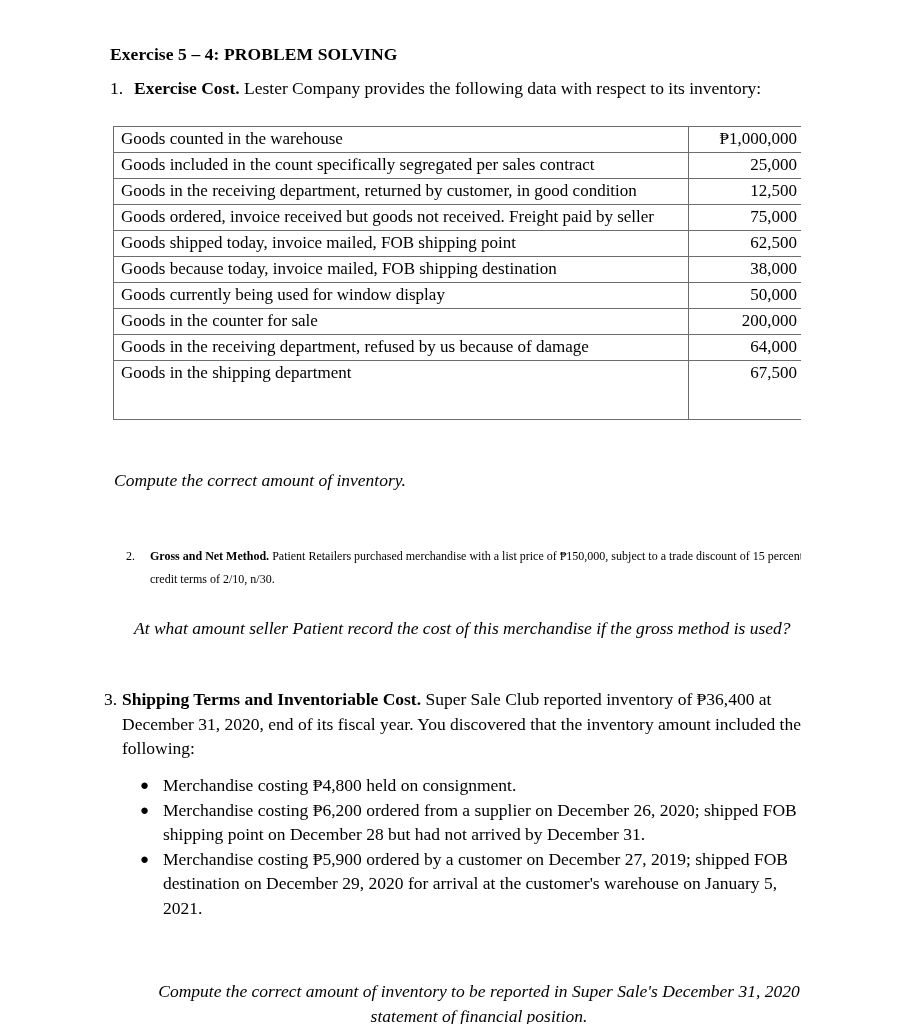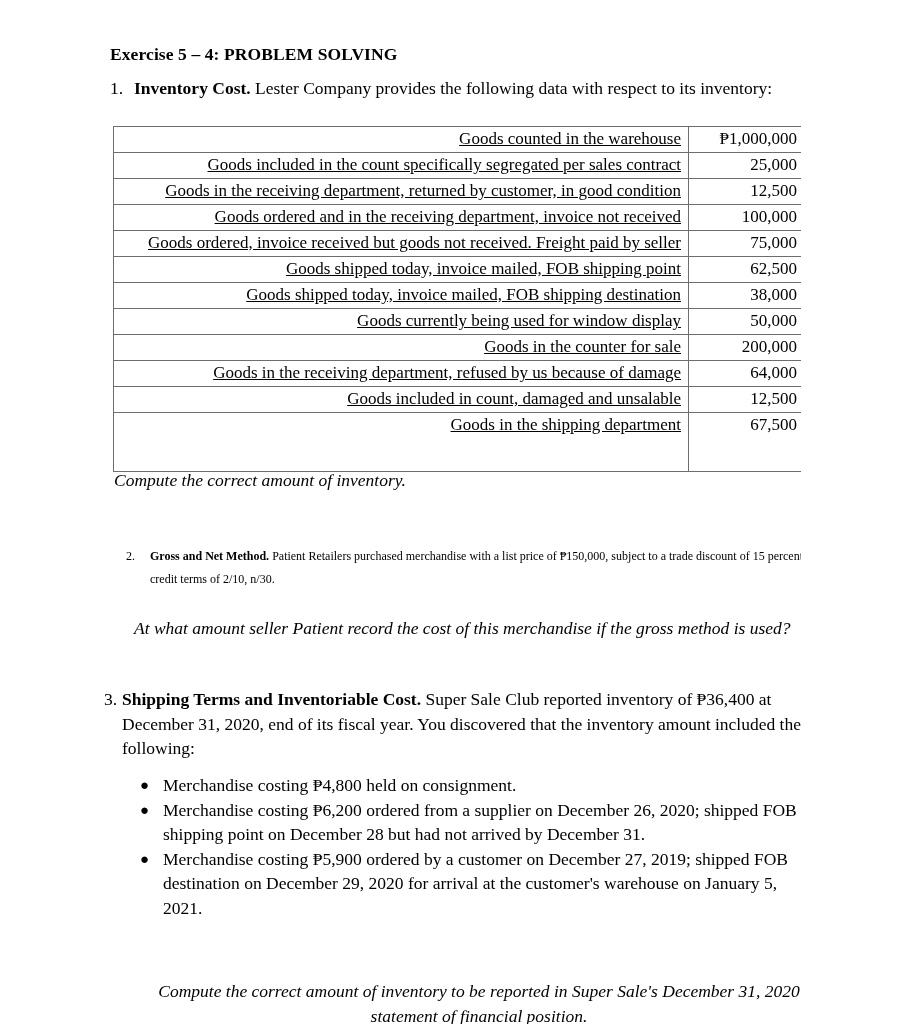--- a/index.html
+++ b/index.html
@@ -60,22 +60,21 @@
   }
   .inv-table td {
     border: 1px solid #6d6d6d;
     padding: 1px 7px 2px 7px;
     height: 22px;
     line-height: 21px;
     white-space: nowrap;
     vertical-align: top;
   }
   .inv-table td.label {
-    text-align: right;
-    text-decoration: underline;
+    text-align: left;
   }
   .inv-table td.amount {
     text-align: right;
     width: 101px;
     padding-right: 9px;
   }
   .inv-table tr.tall td {
     height: 55px;
   }
 
@@ -167,68 +166,60 @@
   }
 </style>
 </head>
 <body>
 
 <div class="page">
 
   <div class="ex-heading">Exercise 5 – 4: PROBLEM SOLVING</div>
 
   <div class="item1">
-    <span class="num">1.</span><span class="lead">Inventory Cost.</span><span> Lester Company provides the following data with respect to its inventory:</span>
+    <span class="num">1.</span><span class="lead">Exercise Cost.</span><span> Lester Company provides the following data with respect to its inventory:</span>
   </div>
 
   <table class="inv-table">
     <tbody>
       <tr>
         <td class="label">Goods counted in the warehouse</td>
         <td class="amount">₱1,000,000</td>
       </tr>
       <tr>
         <td class="label">Goods included in the count specifically segregated per sales contract</td>
         <td class="amount">25,000</td>
       </tr>
       <tr>
         <td class="label">Goods in the receiving department, returned by customer, in good condition</td>
         <td class="amount">12,500</td>
       </tr>
       <tr>
-        <td class="label">Goods ordered and in the receiving department, invoice not received</td>
-        <td class="amount">100,000</td>
-      </tr>
-      <tr>
         <td class="label">Goods ordered, invoice received but goods not received. Freight paid by seller</td>
         <td class="amount">75,000</td>
       </tr>
       <tr>
         <td class="label">Goods shipped today, invoice mailed, FOB shipping point</td>
         <td class="amount">62,500</td>
       </tr>
       <tr>
-        <td class="label">Goods shipped today, invoice mailed, FOB shipping destination</td>
+        <td class="label">Goods because today, invoice mailed, FOB shipping destination</td>
         <td class="amount">38,000</td>
       </tr>
       <tr>
         <td class="label">Goods currently being used for window display</td>
         <td class="amount">50,000</td>
       </tr>
       <tr>
         <td class="label">Goods in the counter for sale</td>
         <td class="amount">200,000</td>
       </tr>
       <tr>
         <td class="label">Goods in the receiving department, refused by us because of damage</td>
         <td class="amount">64,000</td>
-      </tr>
-      <tr>
-        <td class="label">Goods included in count, damaged and unsalable</td>
-        <td class="amount">12,500</td>
       </tr>
       <tr class="tall">
         <td class="label">Goods in the shipping department</td>
         <td class="amount">67,500</td>
       </tr>
     </tbody>
   </table>
 
   <div class="italic-note note-1">Compute the correct amount of inventory.</div>
 

